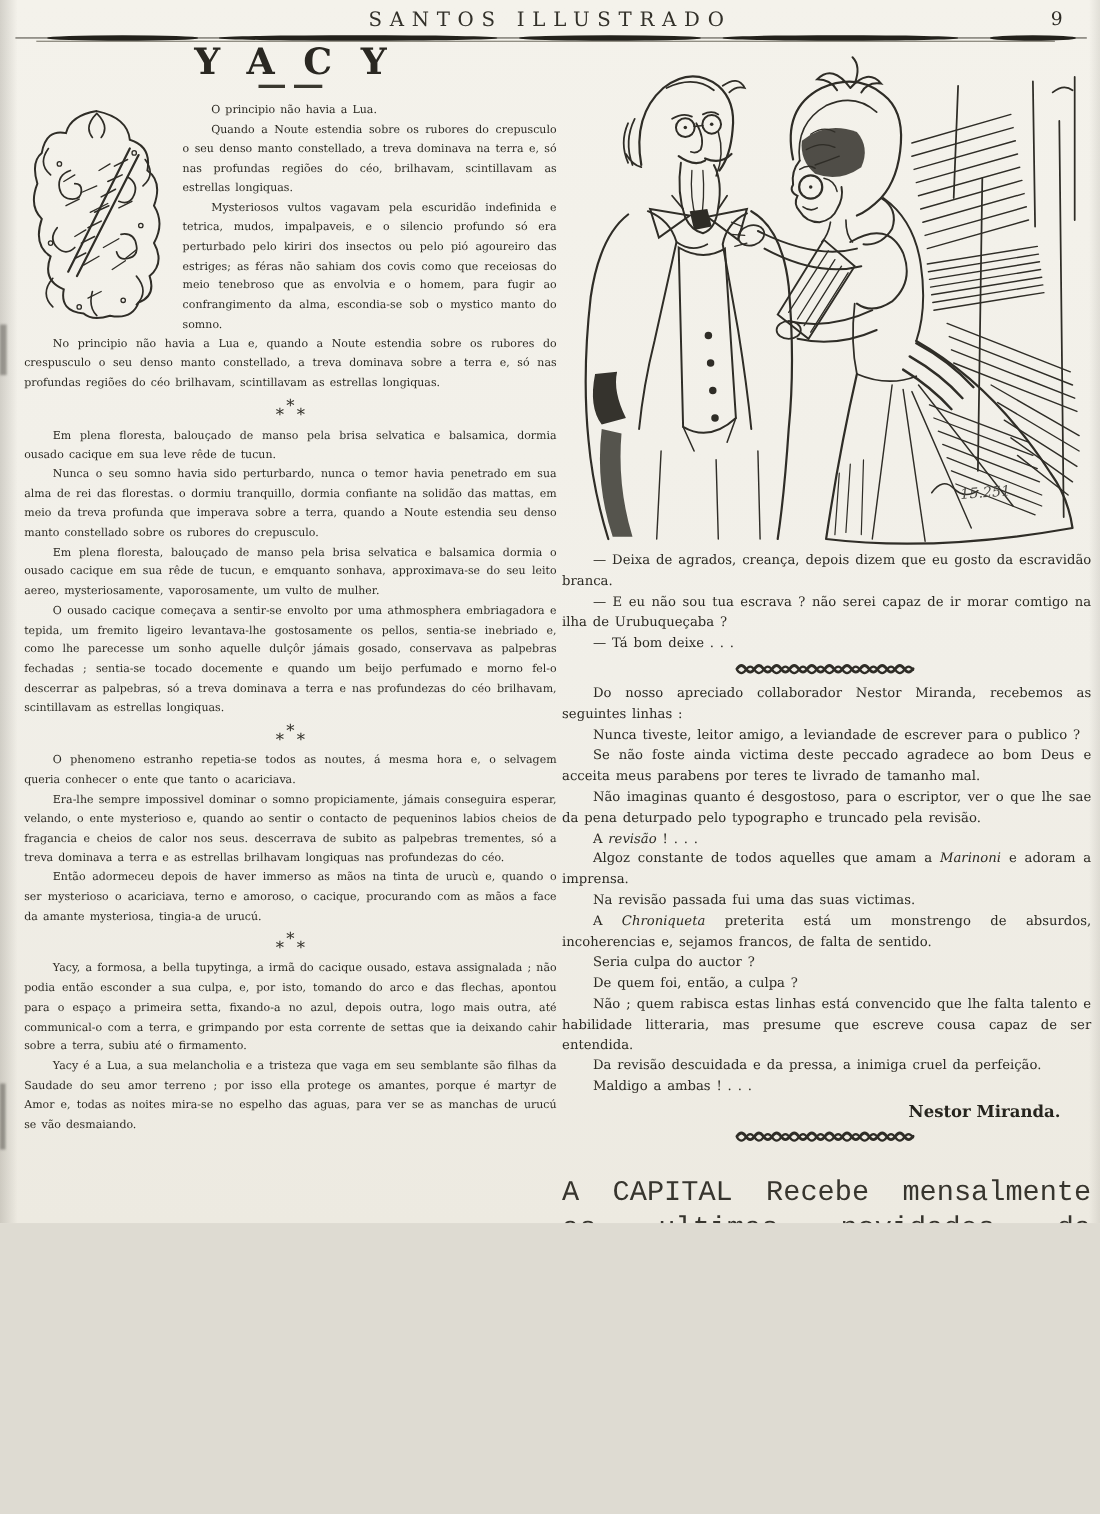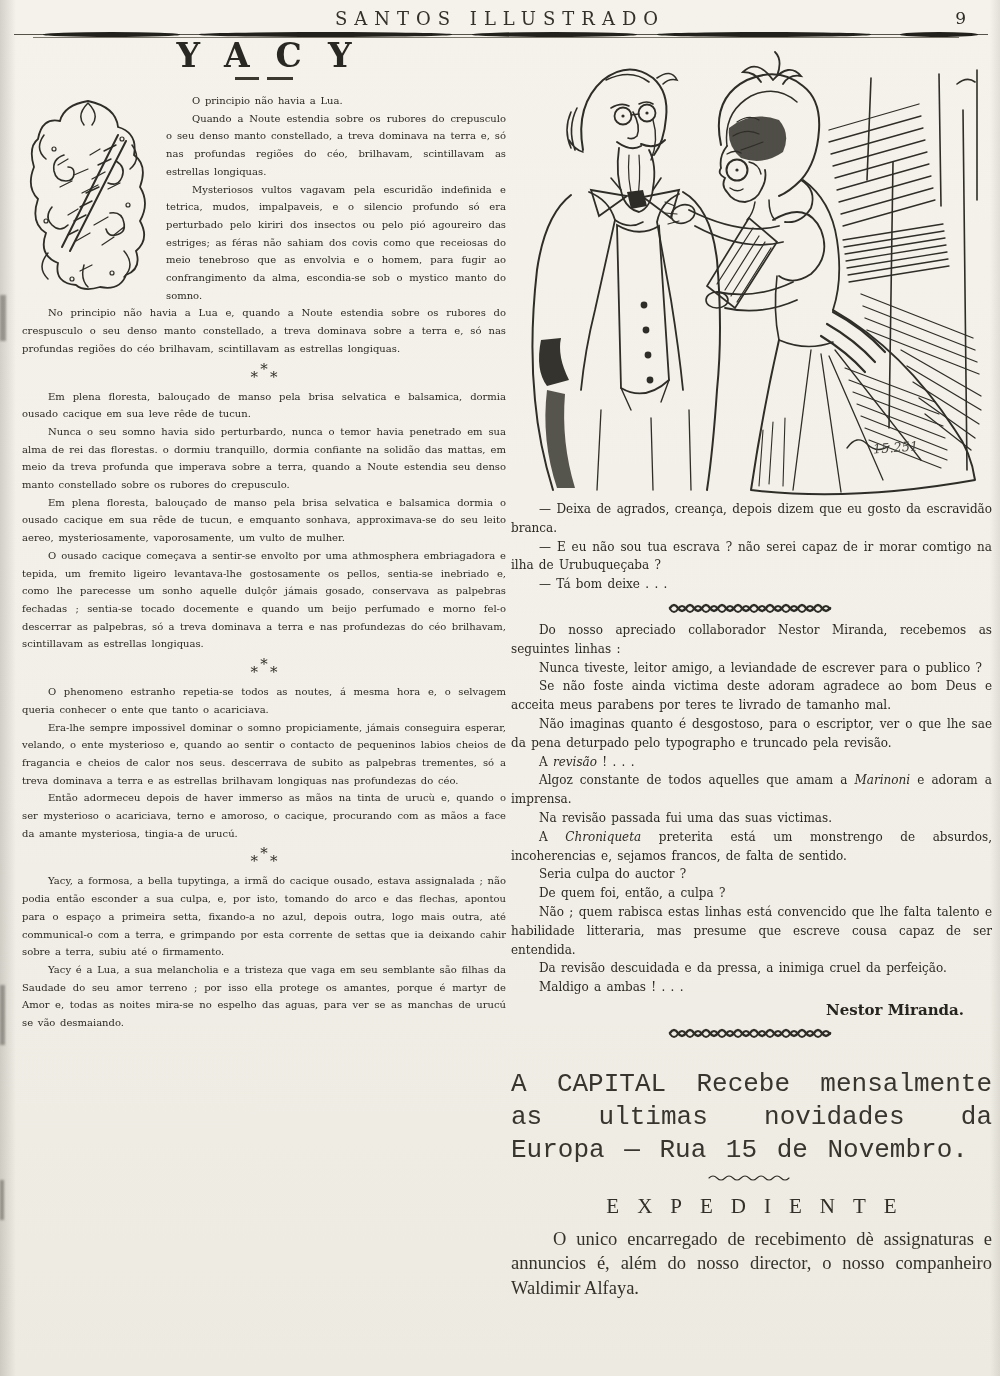--- a/index.html
+++ b/index.html
@@ -1,16 +1,16 @@
 <!DOCTYPE html>
 <html><head>
 <meta charset="utf-8">
 <style>
   html,body{margin:0;padding:0;background:#dedbd2;}
-  .page{position:relative;width:1000px;height:1376px;margin:0 auto;overflow:hidden;
+  .page{position:relative;width:1000px;height:1112px;margin:0 auto;overflow:hidden;
         background:linear-gradient(180deg,#f4f2eb 0%,#f1efe8 55%,#edeae1 100%);
         color:#2b2923;font-family:"DejaVu Serif",serif;}
   .page::before{content:"";position:absolute;left:0;top:0;bottom:0;width:16px;
         background:linear-gradient(90deg,rgba(60,55,45,.18),rgba(60,55,45,0));pointer-events:none;}
   .page::after{content:"";position:absolute;right:0;top:0;bottom:0;width:10px;
         background:linear-gradient(270deg,rgba(60,55,45,.10),rgba(60,55,45,0));pointer-events:none;}
   .smudge{position:absolute;background:rgba(45,42,36,.38);filter:blur(1.2px);}
   
   .masthead{position:absolute;top:8px;left:0;width:100%;text-align:center;
         font-size:18px;letter-spacing:7px;color:#33312a;}
@@ -218,21 +218,21 @@
     <div class="divider">
       <svg width="170" height="14" viewBox="0 0 170 14">
         <path class="ln" stroke-width="2.6" d="M3,7 q4,-6 8,0 t8,0 t8,0 t8,0 t8,0 t8,0 t8,0 t8,0 t8,0 t8,0 t8,0 t8,0 t8,0 t8,0 t8,0 t8,0 t8,0 t8,0 t8,0 t8,0"></path>
         <path class="ln" stroke-width="2" d="M3,8 q4,6 8,0 t8,0 t8,0 t8,0 t8,0 t8,0 t8,0 t8,0 t8,0 t8,0 t8,0 t8,0 t8,0 t8,0 t8,0 t8,0 t8,0 t8,0 t8,0 t8,0"></path>
       </svg>
     </div>
 
     <div class="letter">
       <p>Do nosso apreciado collaborador Nestor Miranda, recebemos as seguintes linhas :</p>
       <p>Nunca tiveste, leitor amigo, a leviandade de escrever para o publico ?</p>
-      <p>Se não foste ainda victima deste adoram agradece ao bom Deus e acceita meus parabens por teres te livrado de tamanho mal.</p>
+      <p>Se não foste ainda victima deste peccado agradece ao bom Deus e acceita meus parabens por teres te livrado de tamanho mal.</p>
       <p>Não imaginas quanto é desgostoso, para o escriptor, ver o que lhe sae da pena deturpado pelo typographo e truncado pela revisão.</p>
       <p><span>A </span><span class="it">revisão</span><span> ! . . .</span></p>
       <p><span>Algoz constante de todos aquelles que amam a </span><span class="it">Marinoni</span><span> e adoram a imprensa.</span></p>
       <p>Na revisão passada fui uma das suas victimas.</p>
       <p><span>A </span><span class="it">Chroniqueta</span><span> preterita está um monstrengo de absurdos, incoherencias e, sejamos francos, de falta de sentido.</span></p>
       <p>Seria culpa do auctor ?</p>
       <p>De quem foi, então, a culpa ?</p>
       <p>Não ; quem rabisca estas linhas está convencido que lhe falta talento e habilidade litteraria, mas presume que escreve cousa capaz de ser entendida.</p>
       <p>Da revisão descuidada e da pressa, a inimiga cruel da perfeição.</p>
       <p>Maldigo a ambas ! . . .</p>

